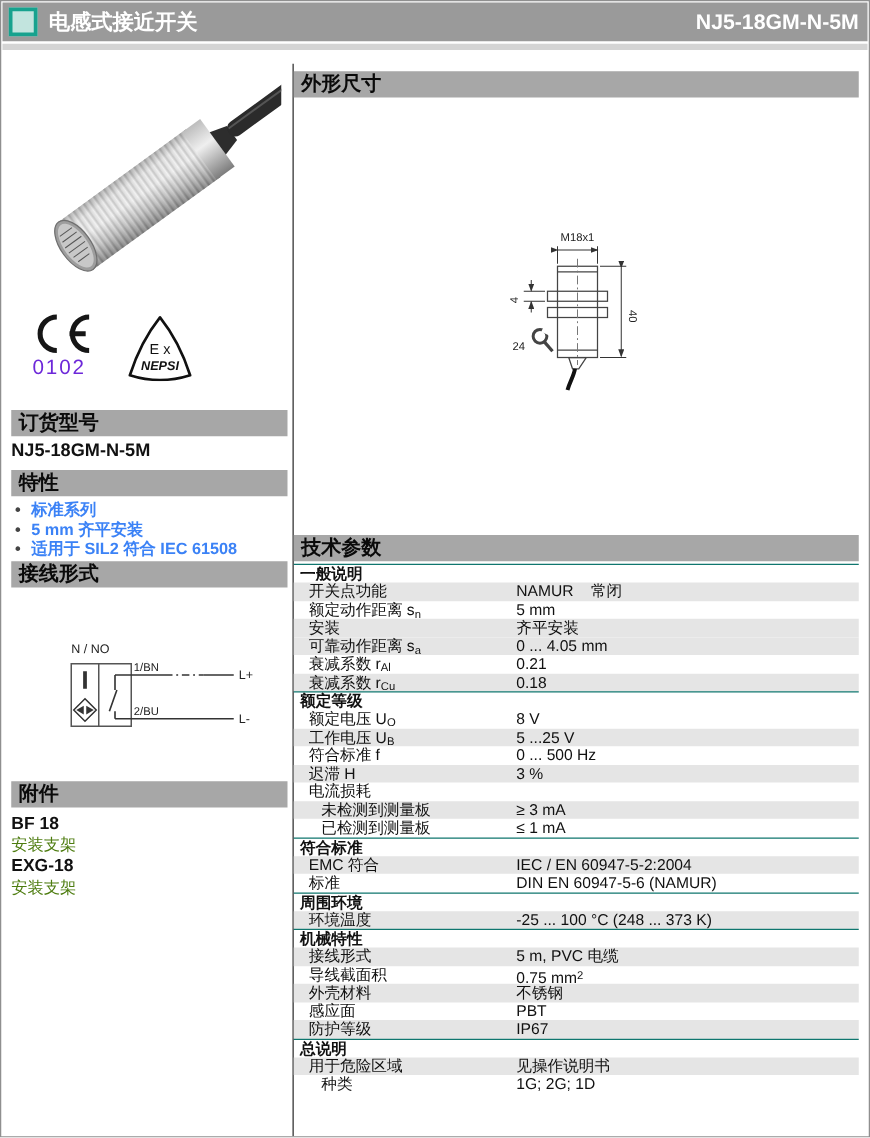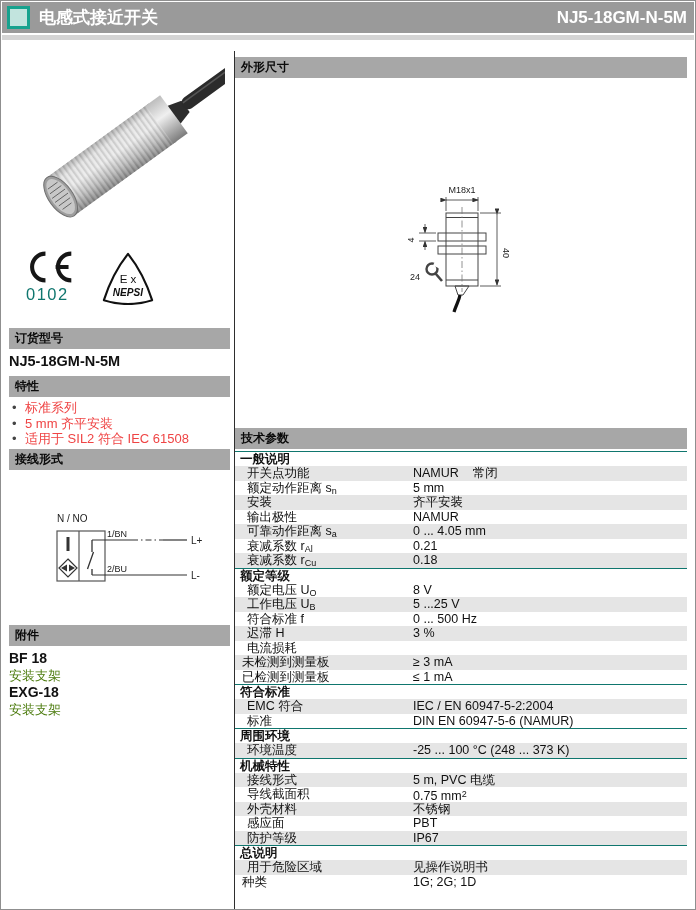--- a/index.html
+++ b/index.html
@@ -8,41 +8,41 @@
         font-family:"Liberation Sans","DejaVu Sans",sans-serif;color:#111;}
   
   .topbar{position:absolute;top:1px;left:1px;right:1px;height:31px;background:#9a9a9a;
           display:flex;align-items:center;}
   .topbar .sq{width:23px;height:23px;background:#c2e4de;border:3px solid #17a28e;
               box-sizing:border-box;margin-left:5px;flex:none;}
   .topbar-title{color:#fff;font-weight:bold;font-size:17px;margin-left:9px;}
   .topbar-model{margin-left:auto;color:#fff;font-weight:bold;font-size:17px;margin-right:7px;}
   .substrip{position:absolute;top:34px;left:1px;right:1px;height:5px;background:#d4d4d4;}
   
-  .secbar{position:absolute;height:21px;background:#a7a7a7;font-weight:bold;font-size:12px;
+  .secbar{position:absolute;height:21px;background:#a7a7a7;font-weight:bold;font-size:16px;
           line-height:21px;padding-left:6px;box-sizing:border-box;color:#0a0a0a;}
   .secbar.left{left:8px;width:221px;}
   .secbar.right{left:234px;width:452px;}
   .vline{position:absolute;left:233px;top:50px;bottom:0;width:1px;background:#2e2e2e;}
   
   .ordercode{position:absolute;left:8px;top:352px;font-weight:bold;font-size:14.5px;}
   .features-list{position:absolute;left:8px;top:399px;width:221px;margin:0;padding:0;list-style:none;}
-  .features-list li{font-size:13px;color:#ef4444;line-height:15.5px;padding-left:16px;position:relative;}
+  .features-list li{font-size:13px;color:#3b82f6;line-height:15.5px;padding-left:16px;position:relative;font-weight:bold;}
   .features-list li::before{content:"•";position:absolute;left:3px;color:#444;}
   .acc-name{position:absolute;left:8px;font-weight:bold;font-size:14px;text-align:center;}
   .acc-desc{position:absolute;left:8px;font-size:13px;color:#4d7c0f;}
-  .ce-num{position:absolute;left:25px;top:284px;font-size:16.5px;letter-spacing:1.5px;color:#0f766e;}
+  .ce-num{position:absolute;left:25px;top:284px;font-size:16.5px;letter-spacing:1.5px;color:#6d28d9;}
   
   .spec-table{position:absolute;left:234px;top:450px;width:452px;}
   .spec-section-title{height:15px;line-height:14px;font-size:12.5px;font-weight:bold;
                       border-top:1px solid #0f766e;padding-left:5px;box-sizing:border-box;}
   .spec-row{height:14.5px;line-height:14.5px;font-size:12.5px;display:flex;justify-content:space-between;}
   .spec-row.shade{background:#e5e5e5;}
   .spec-label{flex:0 0 178px;padding-left:12px;box-sizing:border-box;white-space:nowrap;}
-  .spec-row.indent .spec-label{padding-left:7px;}
+  .spec-row.indent .spec-label{padding-left:22px;}
   .spec-value{flex:1;white-space:nowrap;}
   sub{font-size:9px;vertical-align:-2px;}
   sup{font-size:9px;vertical-align:3px;}
   svg text{font-family:"Liberation Sans","DejaVu Sans",sans-serif;}
 </style>
 </head>
 <body>
 
 <div class="page">
 
@@ -217,24 +217,20 @@
         <span class="spec-value">NAMUR&nbsp;&nbsp;&nbsp;&nbsp;常闭</span>
       </div>
       <div class="spec-row">
         <span class="spec-label">额定动作距离  s<sub>n</sub></span>
         <span class="spec-value">5 mm</span>
       </div>
       <div class="spec-row shade">
         <span class="spec-label">安装</span>
         <span class="spec-value">齐平安装</span>
       </div>
-      <div class="spec-row">
-        <span class="spec-label">输出极性</span>
-        <span class="spec-value">NAMUR</span>
-      </div>
       <div class="spec-row shade">
         <span class="spec-label">可靠动作距离 s<sub>a</sub></span>
         <span class="spec-value">0 ... 4.05 mm</span>
       </div>
       <div class="spec-row">
         <span class="spec-label">衰减系数 r<sub>Al</sub></span>
         <span class="spec-value">0.21</span>
       </div>
       <div class="spec-row shade">
         <span class="spec-label">衰减系数 r<sub>Cu</sub></span>

